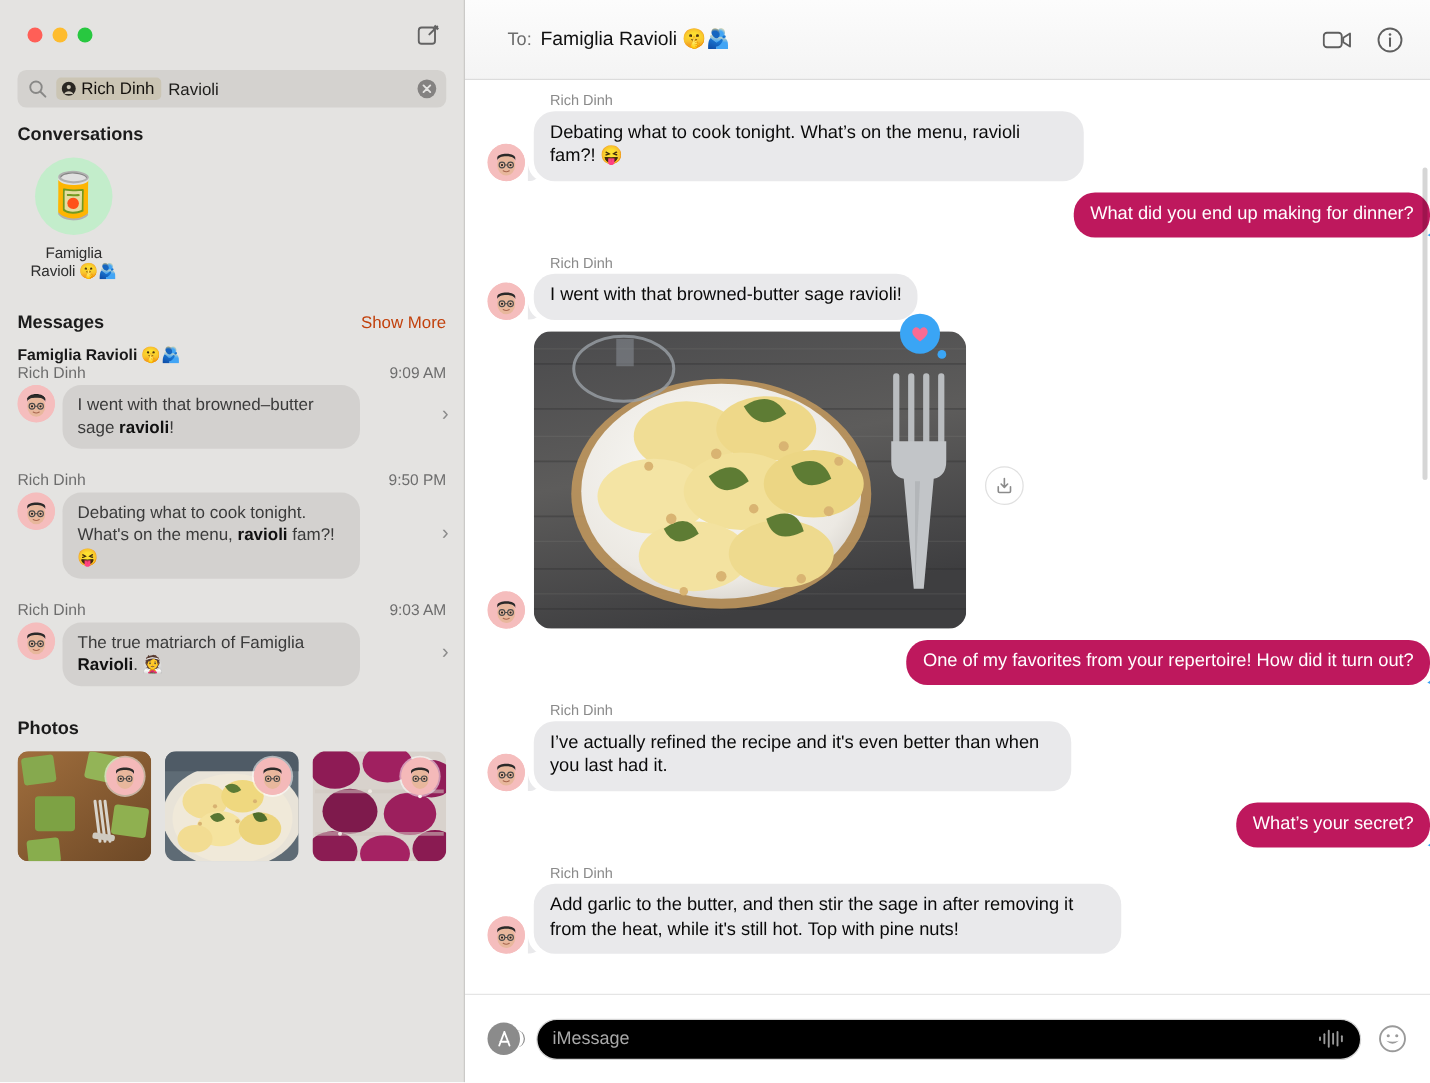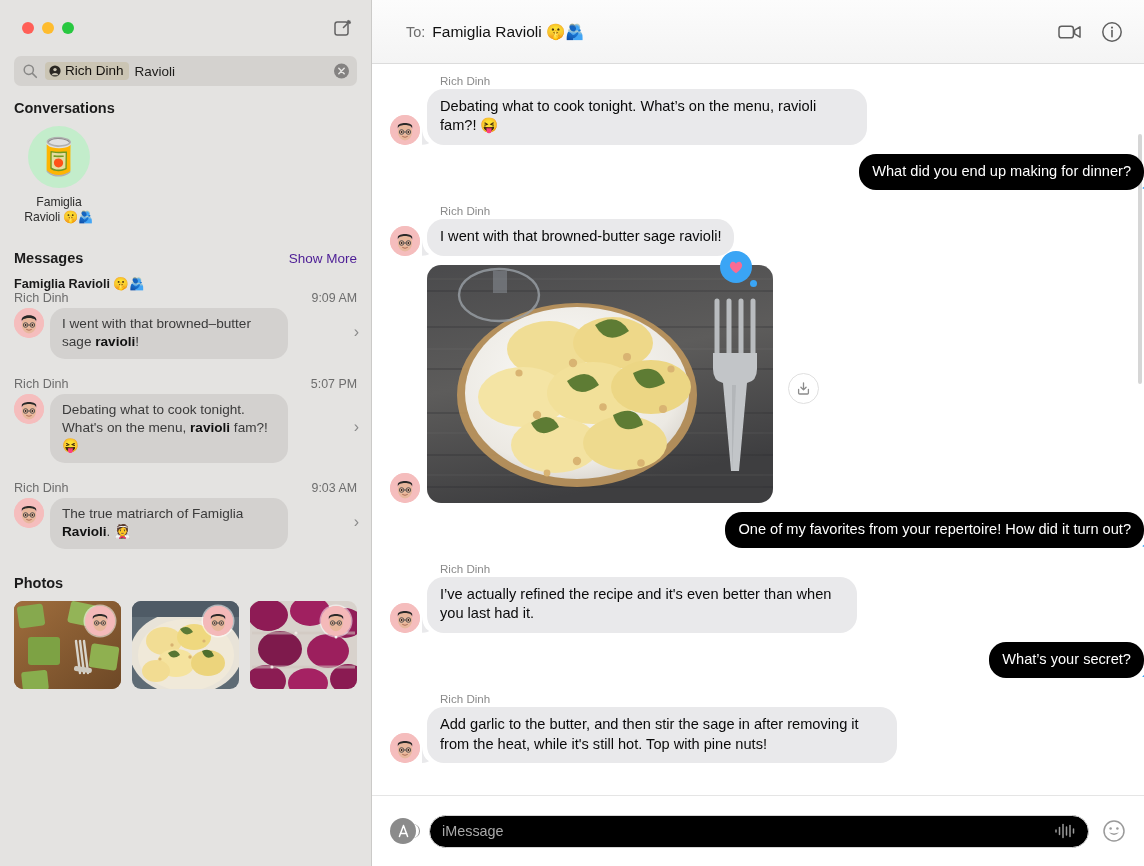--- a/index.html
+++ b/index.html
@@ -65,21 +65,21 @@
     display: flex; align-items: center; justify-content: center; cursor: pointer;
   }
 
   .sb-scroll { flex: 1; overflow: hidden; padding-top: 14px; }
 
   .sec-head {
     font-size: 14.5px; font-weight: 700; color: #1b1b1b;
     padding: 0 14px; margin-bottom: 10px;
     display: flex; align-items: baseline; justify-content: space-between;
   }
-  .sec-head .more { font-size: 13.5px; font-weight: 400; color: #4c1d95; cursor: pointer; }
+  .sec-head .more { font-size: 13.5px; font-weight: 400; color: #c2410c; cursor: pointer; }
 
   
   .conv-row { padding: 0 14px; display: flex; }
   .conv-tile { width: 90px; display: flex; flex-direction: column; align-items: center; cursor: pointer; }
   .conv-av {
     width: 62px; height: 62px; border-radius: 50%;
     background: #c3edcb; display: flex; align-items: center; justify-content: center;
     font-size: 36px; line-height: 1;
   }
   .conv-name {
@@ -154,21 +154,21 @@
   .av {
     width: 30px; height: 30px; border-radius: 50%; flex: 0 0 30px;
     background: #f5bdbd; overflow: hidden; position: relative;
   }
   .bubble {
     border-radius: 17px; padding: 8px 13px 9px 13px;
     font-size: 14.6px; line-height: 1.33;
     position: relative; max-width: 470px;
   }
   .bubble.in { background: #e9e9eb; color: #0a0a0a; }
-  .bubble.out { background: #000000; color: #fff; }
+  .bubble.out { background: #be185d; color: #fff; }
   .bubble.in::after {
     content: ""; position: absolute; left: -5px; bottom: 0;
     width: 14px; height: 17px;
     background: #e9e9eb;
     border-bottom-right-radius: 14px;
     clip-path: path("M14 17 C6 17 0 11 0 0 L0 17 Z");
   }
   .bubble.out::after {
     content: ""; position: absolute; right: -5px; bottom: 0;
     width: 14px; height: 17px;
@@ -334,21 +334,21 @@
             <div class="res-bubble">
               <span>I went with that browned–butter sage </span><b>ravioli</b><span>!</span>
             </div>
             <span class="res-chev">›</span>
           </div>
         </div>
 
         <div class="res-group" style="margin-top:14px;">
           <div class="res-head">
             <span class="res-sender">Rich Dinh</span>
-            <span class="res-time">5:07 PM</span>
+            <span class="res-time">9:50 PM</span>
           </div>
           <div class="res-body">
             <div class="res-av">
               <svg width="30" height="30" viewBox="0 0 30 30">
                 <circle cx="15" cy="15" r="15" fill="#f5bdbd"></circle>
                 <ellipse cx="15" cy="17" rx="7.2" ry="8.4" fill="#e8b79c"></ellipse>
                 <path d="M7.8 13.4 C8.6 8.8 21.4 8.8 22.2 13.4 L22.2 11 C21.2 7 8.8 7 7.8 11 Z" fill="#2b2a29"></path>
                 <circle cx="11.6" cy="17" r="2.3" fill="none" stroke="#4a4a4a" stroke-width="0.9"></circle>
                 <circle cx="18.4" cy="17" r="2.3" fill="none" stroke="#4a4a4a" stroke-width="0.9"></circle>
                 <path d="M13.9 17 h2.2" stroke="#4a4a4a" stroke-width="0.9"></path>

